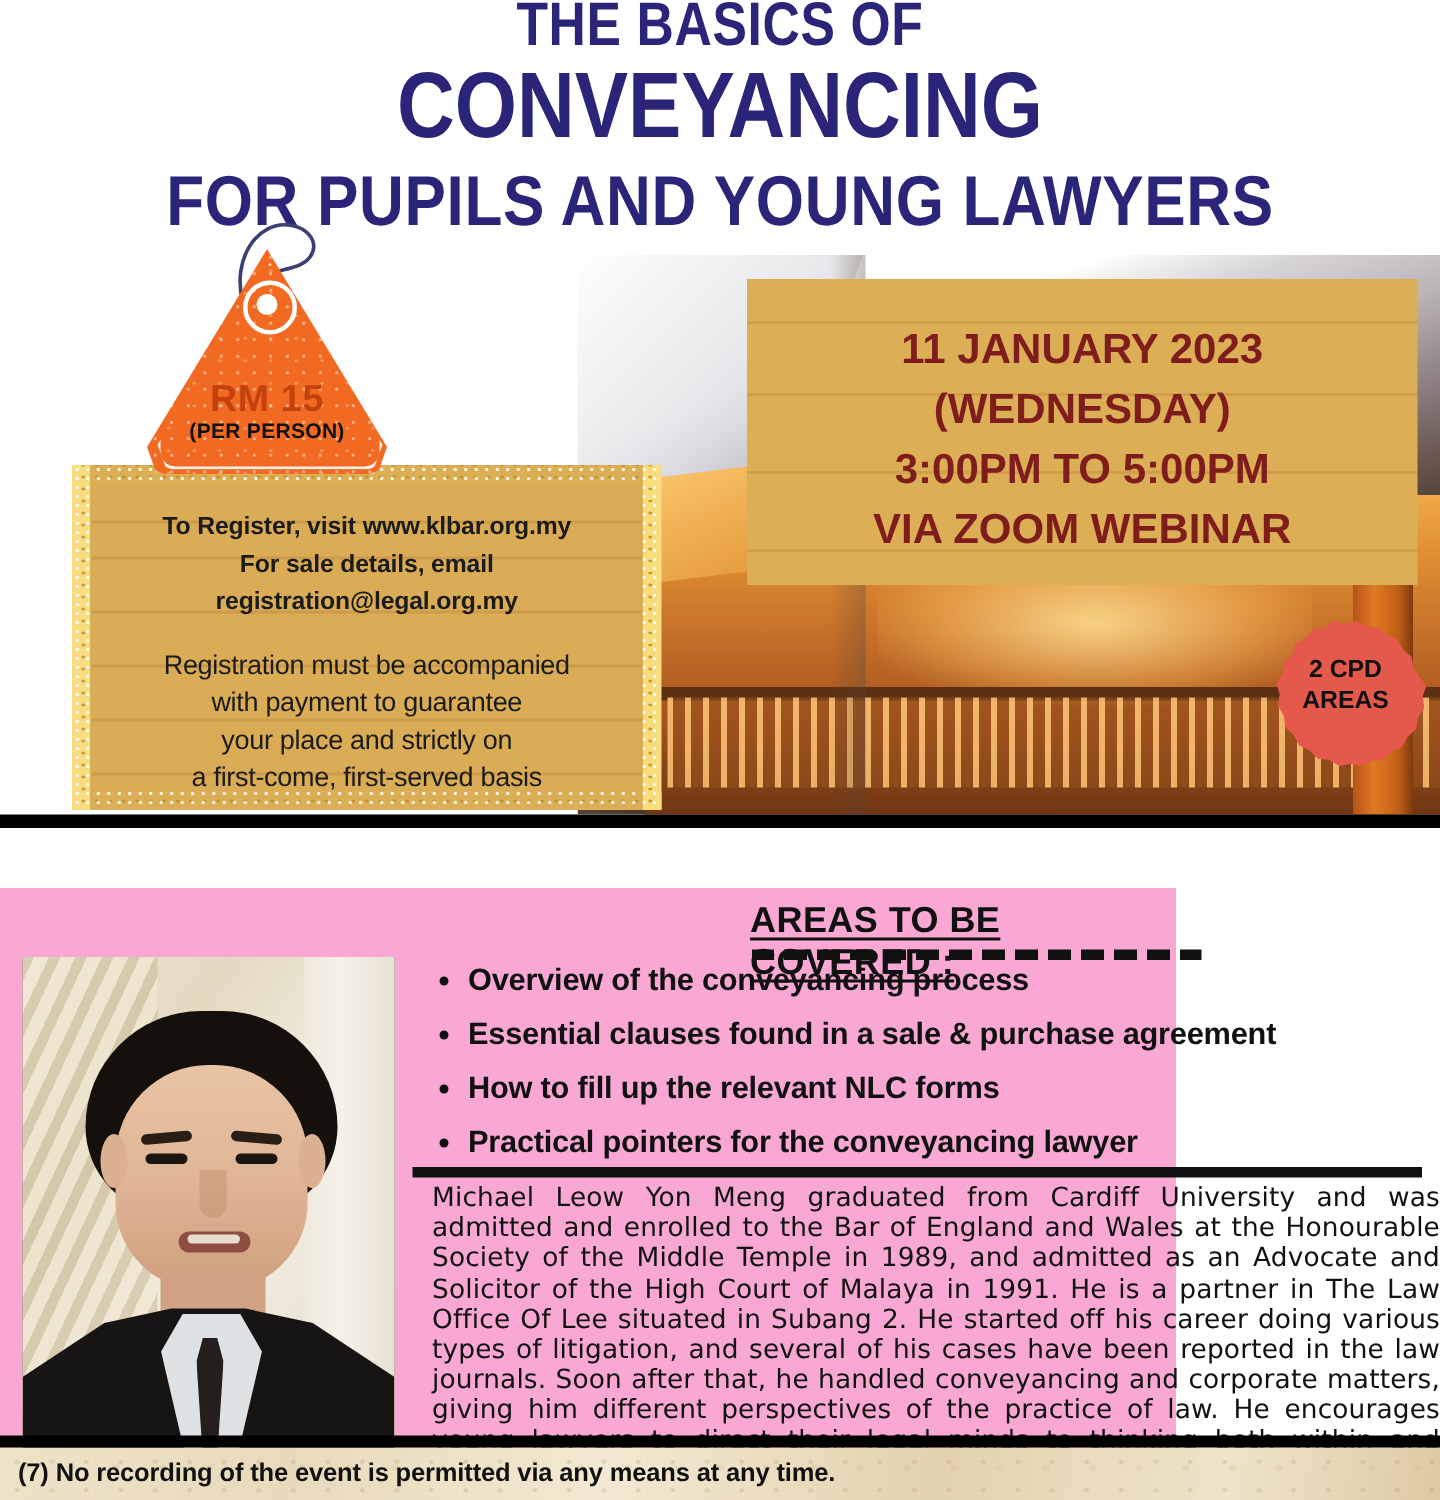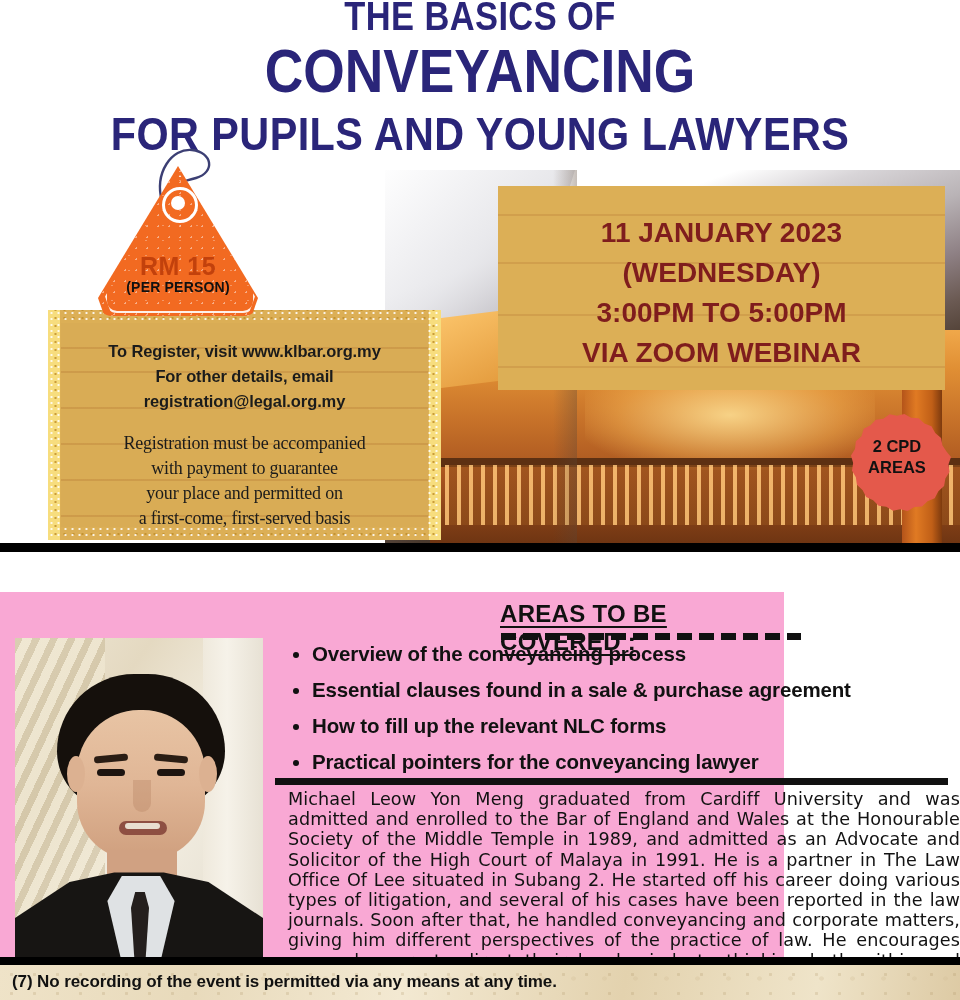--- a/index.html
+++ b/index.html
@@ -194,21 +194,20 @@
     position:relative;z-index:2;text-align:center;color:#1b1b1b;
     padding-top:16px;
     font-size:16.5px;font-weight:bold;line-height:25px;
     letter-spacing:-.1px;
   }
   .reg-bot{
     position:relative;z-index:2;text-align:center;color:#1b1b1b;
     padding-top:17px;
     font-size:18px;font-weight:500;line-height:25px;
     letter-spacing:-.2px;
-    font-family:Liberation Serif, serif;
   }
 
   .date-box{
     left:498px;top:186px;width:447px;height:204px;
     background:#dcaf56;
     z-index:7;
   }
   .date-box .lines{
     position:absolute;inset:0;
     background-image:
@@ -403,27 +402,27 @@
         <div class="tag-sub">(PER PERSON)</div>
       </div>
     </div>
 
     <div class="gold-panel reg-box">
       <div class="glitter"></div>
       <div class="reg-inner">
         <div class="lines"></div>
         <div class="reg-top">
           <div>To Register, visit www.klbar.org.my</div>
-          <div>For other details, email</div>
+          <div>For sale details, email</div>
           <div>registration@legal.org.my</div>
         </div>
         <div class="reg-bot">
           <div>Registration must be accompanied</div>
           <div>with payment to guarantee</div>
-          <div>your place and permitted on</div>
+          <div>your place and strictly on</div>
           <div>a first-come, first-served basis</div>
         </div>
       </div>
     </div>
 
     <div class="gold-panel date-box">
       <div class="lines"></div>
       <div class="date-text">
         <div>11 JANUARY 2023</div>
         <div>(WEDNESDAY)</div>

